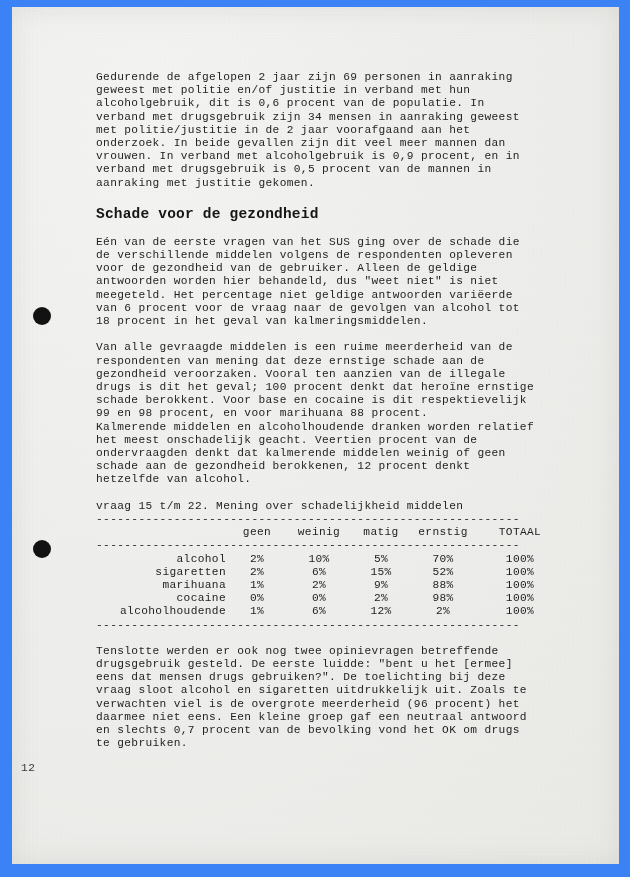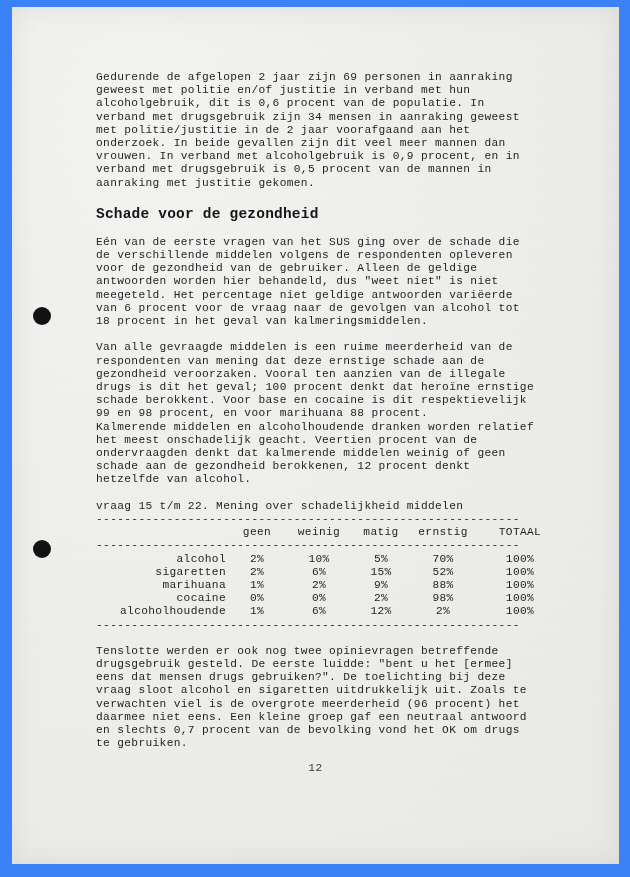--- a/index.html
+++ b/index.html
@@ -128,24 +128,23 @@
   col.c-total { width: 92px; }
 
   th.col-label { text-align: left; }
   th.col-val, th.col-total { text-align: center; }
   td.cell-label { text-align: right; }
   td.cell-val { text-align: center; }
   td.cell-total { text-align: center; }
 
   #page-number {
     position: absolute;
-    left: 0;
+    left: 9px;
     right: 0;
     top: 755px;
-    text-align: center;
     font-family: "Liberation Mono", "DejaVu Sans Mono", monospace;
     font-size: 11.2px;
     letter-spacing: 0.5px;
     color: #3a3a3a;
   }
 </style>
 </head>
 <body>
 
 <div id="scan-frame">

